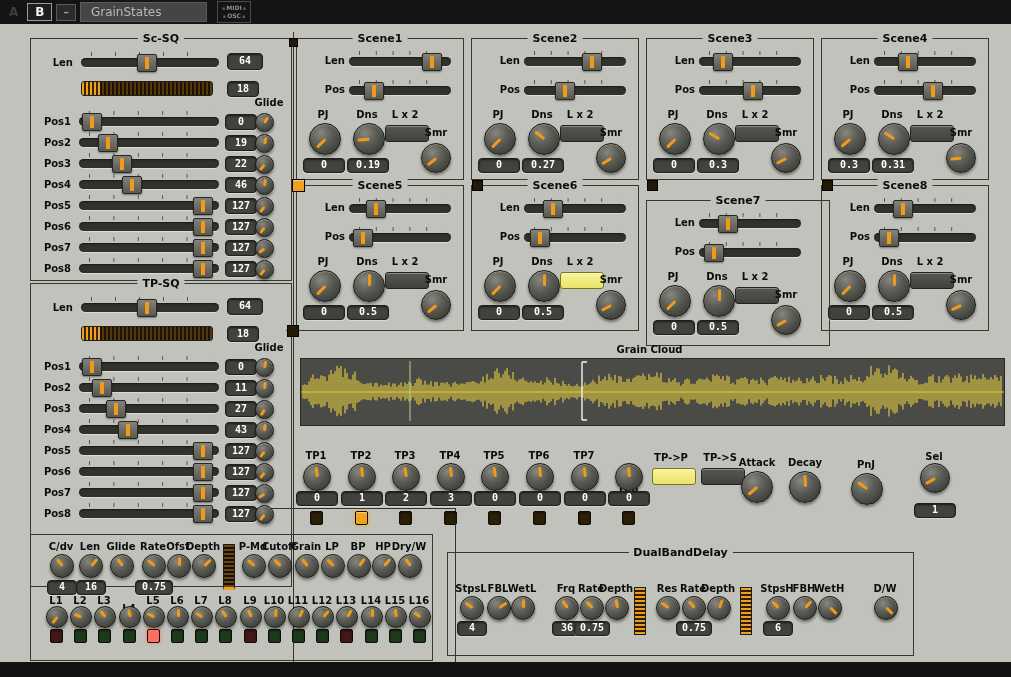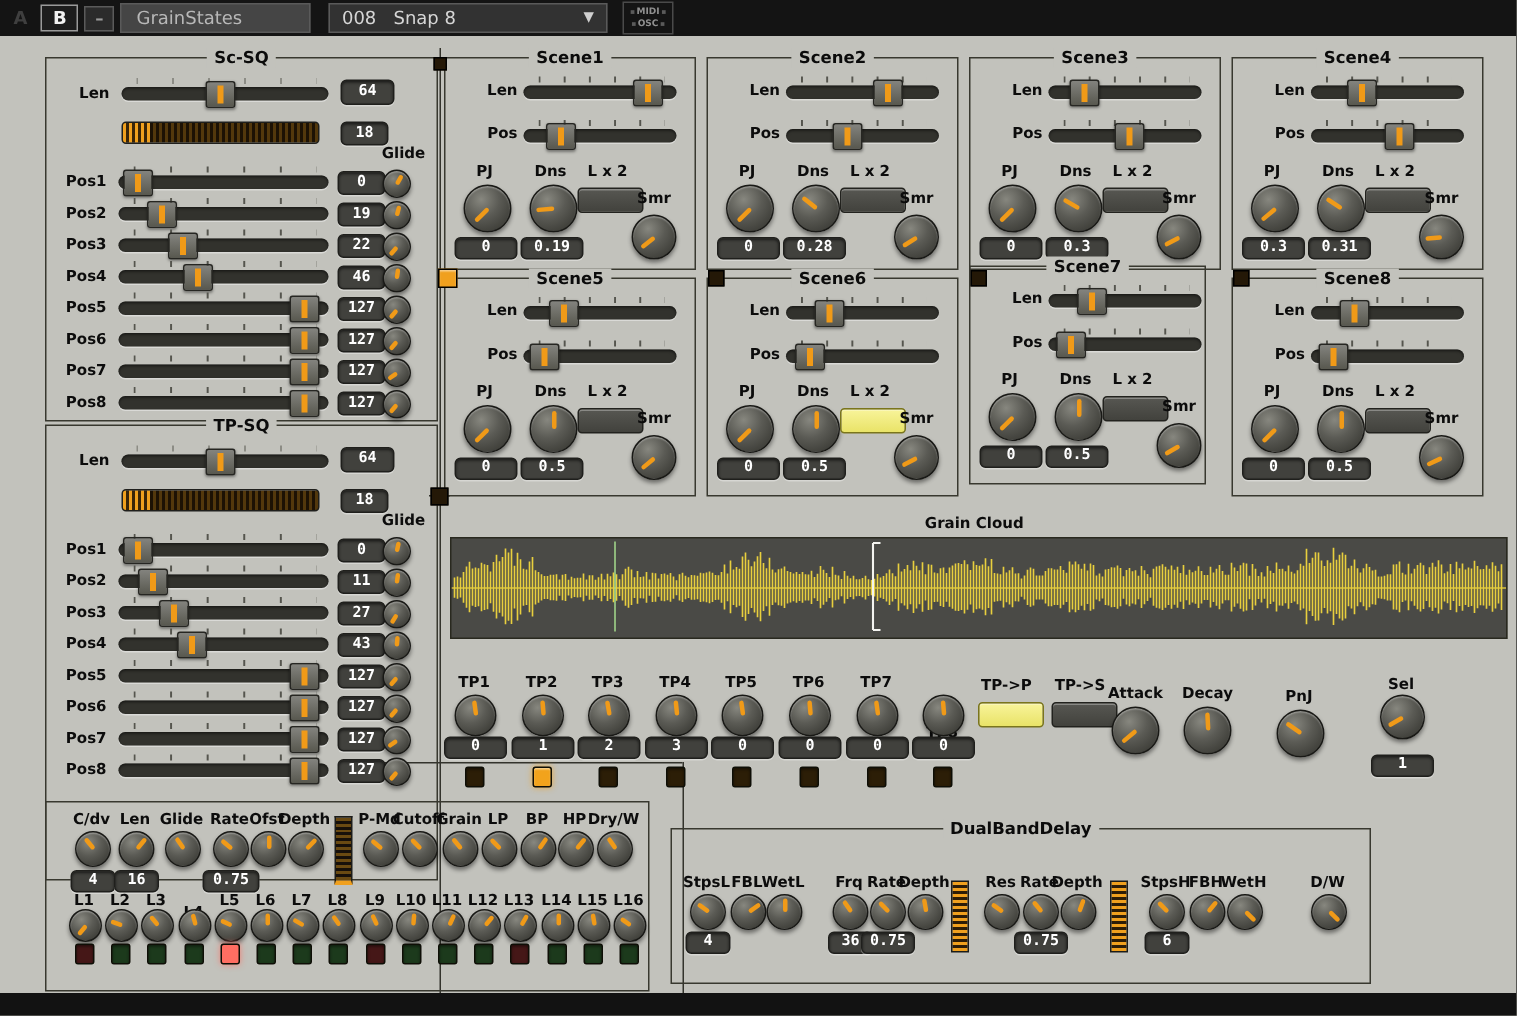--- a/index.html
+++ b/index.html
@@ -69,24 +69,20 @@
 </style>
 </head>
 <body>
 
 <div id="root">
   <div class="titlebar">
     <div class="tb-a">A</div>
     <div class="tb-b">B</div>
     <div class="tb-min">–</div>
     <div class="tb-name">GrainStates</div>
-    <div class="tb-snap">
-      <span>008   Snap 8</span>
-      <span class="tb-arrow">▼</span>
-    </div>
     <div class="tb-midi">
       <div>MIDI</div>
       <div>OSC</div>
     </div>
   </div>
 
   <div id="deck">
       <div class="wire" style="left: 293px; top: 32px; width: 1px; height: 630px;"></div>
       <div class="wire" style="left: 455px; top: 508px; width: 1px; height: 154px;"></div>
       <div class="wire" style="left: 237px; top: 508px; width: 218px; height: 1px;"></div>
@@ -334,21 +330,21 @@
         </div>
         <div class="knob" style="left: 56px; top: 84px; width: 30px; height: 30px;">
           <div class="ptr" style="transform: rotate(-52deg);"></div>
         </div>
         <div class="btn" style="left: 88px; top: 86px; width: 42px; height: 15px;"></div>
         <div class="lbl" style="left: 122px; top: 88px; width: 34px;">Smr</div>
         <div class="knob" style="left: 124px; top: 104px; width: 28px; height: 28px;">
           <div class="ptr" style="transform: rotate(-122deg);"></div>
         </div>
         <div class="lcd" style="left: 6px; top: 119px; width: 40px; height: 13px; line-height: 12px;">0</div>
-        <div class="lcd" style="left: 50px; top: 119px; width: 40px; height: 13px; line-height: 12px;">0.28</div>
+        <div class="lcd" style="left: 50px; top: 119px; width: 40px; height: 13px; line-height: 12px;">0.27</div>
       </div>
       <div class="panel" style="left: 646px; top: 38px; width: 168px; height: 142px;">
         <div class="ptitle">Scene3</div>
         <div class="lbl r" style="left: 12px; top: 16px; width: 36px;">Len</div>
         <div class="slider" style="left: 52px; top: 14px; width: 102px; height: 16px;">
           <div class="ticks"></div>
           <div class="track"></div>
           <div class="handle" style="left: 14px;"></div>
         </div>
         <div class="lbl r" style="left: 12px; top: 45px; width: 36px;">Pos</div>
@@ -462,21 +458,21 @@
         </div>
         <div class="btn on" style="left: 88px; top: 86px; width: 42px; height: 15px;"></div>
         <div class="lbl" style="left: 122px; top: 88px; width: 34px;">Smr</div>
         <div class="knob" style="left: 124px; top: 104px; width: 28px; height: 28px;">
           <div class="ptr" style="transform: rotate(-118deg);"></div>
         </div>
         <div class="lcd" style="left: 6px; top: 119px; width: 40px; height: 13px; line-height: 12px;">0</div>
         <div class="lcd" style="left: 50px; top: 119px; width: 40px; height: 13px; line-height: 12px;">0.5</div>
       </div>
       <div class="node off" style="left: 472px; top: 180px; width: 11px; height: 11px;"></div>
-      <div class="panel" style="left: 646px; top: 177px; width: 158px; height: 146px;">
+      <div class="panel" style="left: 646px; top: 200px; width: 184px; height: 146px;">
         <div class="ptitle">Scene7</div>
         <div class="lbl r" style="left: 12px; top: 16px; width: 36px;">Len</div>
         <div class="slider" style="left: 52px; top: 14px; width: 102px; height: 16px;">
           <div class="ticks"></div>
           <div class="track"></div>
           <div class="handle" style="left: 19px;"></div>
         </div>
         <div class="lbl r" style="left: 12px; top: 45px; width: 36px;">Pos</div>
         <div class="slider" style="left: 52px; top: 43px; width: 102px; height: 16px;">
           <div class="ticks"></div>

